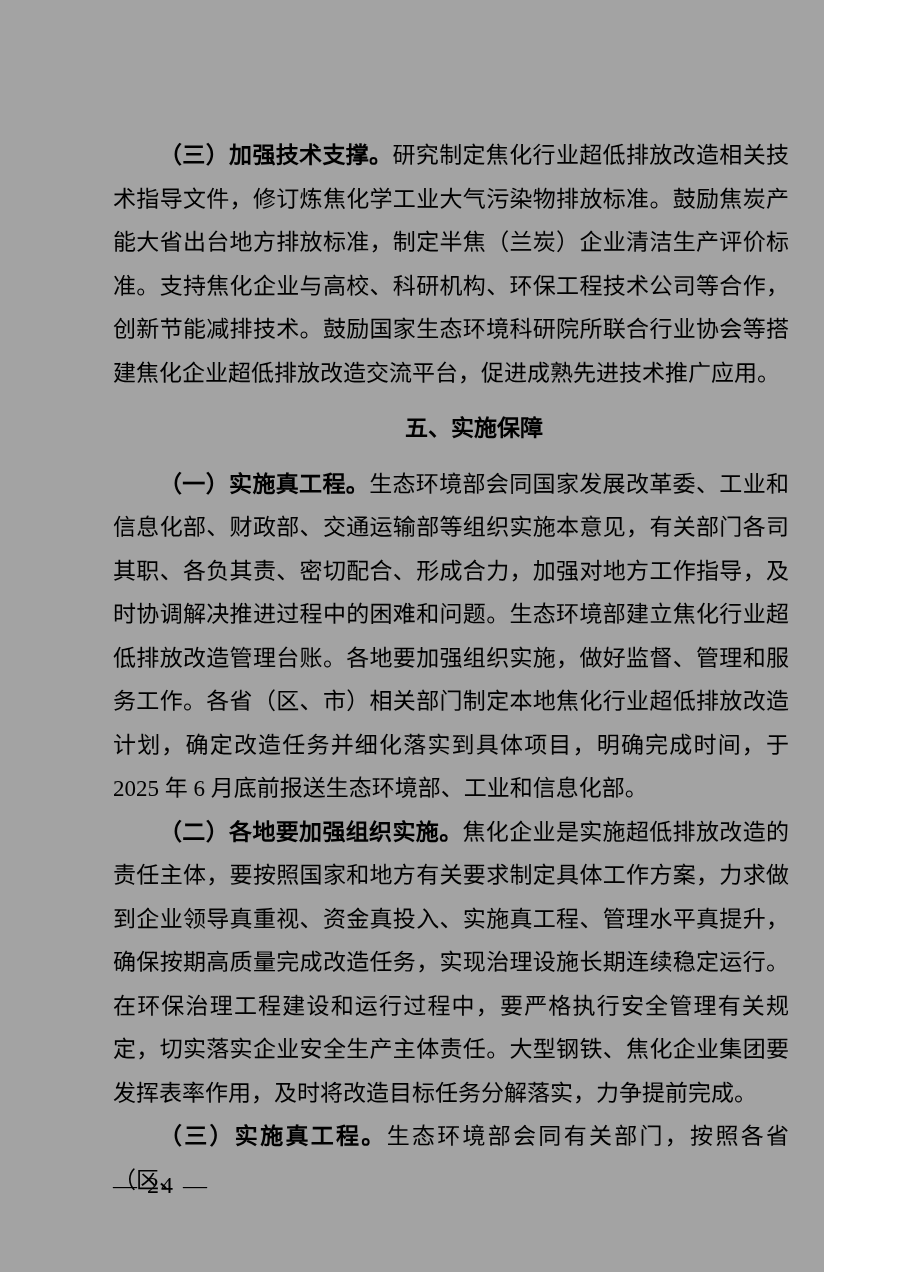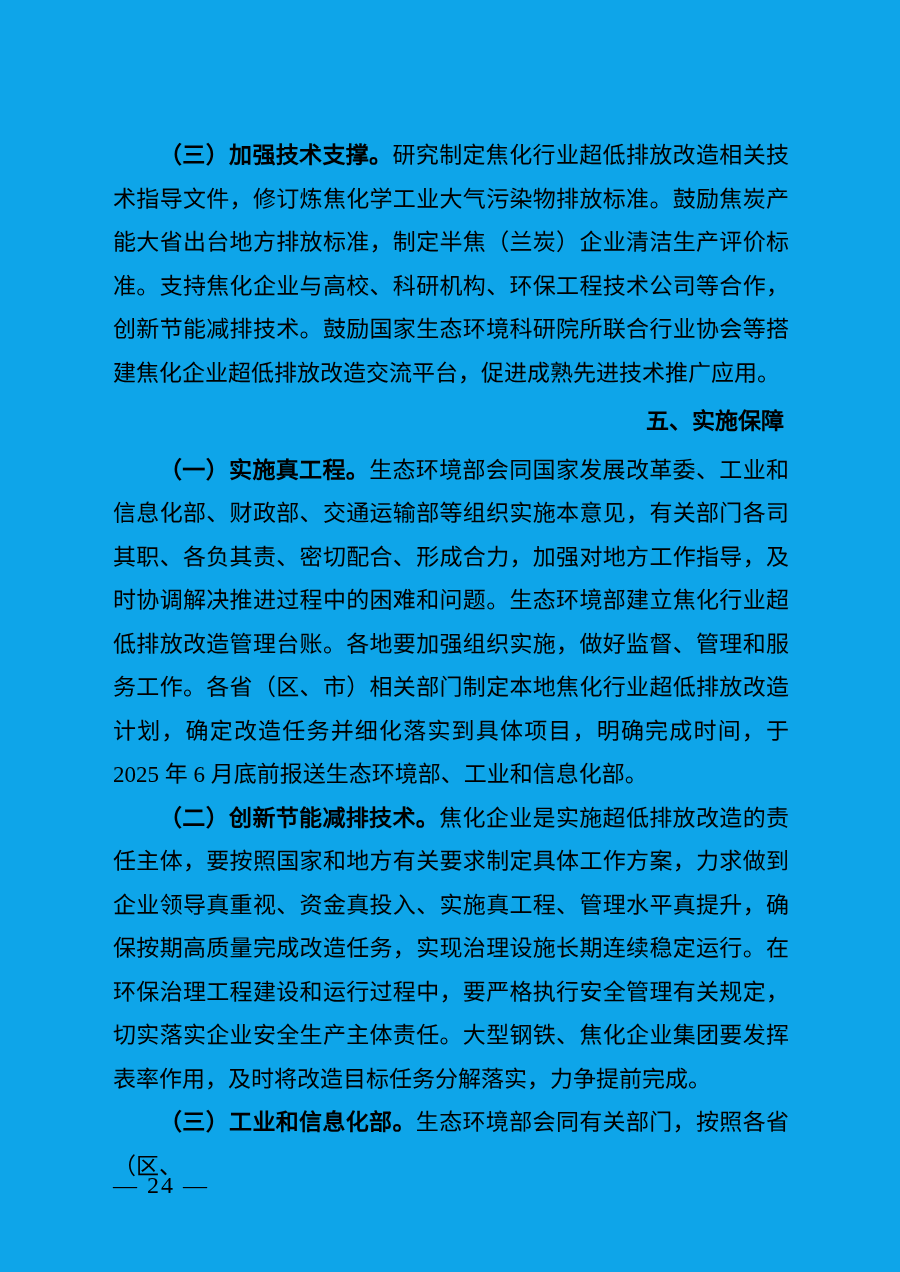--- a/index.html
+++ b/index.html
@@ -8,23 +8,23 @@
     background: #ffffff;
   }
   body {
     width: 900px;
     height: 1272px;
     font-family: "Liberation Serif", "DejaVu Serif", serif;
     color: #000000;
   }
   .page {
     position: relative;
-    width: 900px;
+    width: 824px;
     height: 1272px;
-    background: #0ea5e9;
+    background: #a3a3a3;
     overflow: hidden;
   }
   .content {
     position: absolute;
     left: 113px;
     top: 134px;
     width: 676px;
     font-size: 23px;
     line-height: 43.5px;
     text-align: justify;
@@ -32,28 +32,28 @@
   }
   .para {
     margin: 0;
     padding: 0;
     text-indent: 2em;
   }
   .para .lead {
     font-weight: bold;
   }
   .section-heading {
-    margin: 5px;
+    margin: 12px;
     padding: 0;
     text-indent: 2em;
     font-size: 23px;
     line-height: 43.5px;
     font-weight: bold;
     font-family: "Liberation Sans", "DejaVu Sans", sans-serif;
-    text-align: right;
+    text-align: center;
   }
   .footer {
     position: absolute;
     left: 113px;
     top: 1126px;
     font-size: 24px;
     line-height: 30px;
     letter-spacing: 2px;
     color: #000000;
     margin-top: 44px;
@@ -64,22 +64,22 @@
 
 <div class="page">
   <div class="content">
 
     <p class="para"><span class="lead">（三）加强技术支撑。</span><span>研究制定焦化行业超低排放改造相关技术指导文件，修订炼焦化学工业大气污染物排放标准。鼓励焦炭产能大省出台地方排放标准，制定半焦（兰炭）企业清洁生产评价标准。支持焦化企业与高校、科研机构、环保工程技术公司等合作，创新节能减排技术。鼓励国家生态环境科研院所联合行业协会等搭建焦化企业超低排放改造交流平台，促进成熟先进技术推广应用。</span></p>
 
     <h2 class="section-heading">五、实施保障</h2>
 
     <p class="para"><span class="lead">（一）实施真工程。</span><span>生态环境部会同国家发展改革委、工业和信息化部、财政部、交通运输部等组织实施本意见，有关部门各司其职、各负其责、密切配合、形成合力，加强对地方工作指导，及时协调解决推进过程中的困难和问题。生态环境部建立焦化行业超低排放改造管理台账。各地要加强组织实施，做好监督、管理和服务工作。各省（区、市）相关部门制定本地焦化行业超低排放改造计划，确定改造任务并细化落实到具体项目，明确完成时间，于 2025 年 6 月底前报送生态环境部、工业和信息化部。</span></p>
 
-    <p class="para"><span class="lead">（二）创新节能减排技术。</span><span>焦化企业是实施超低排放改造的责任主体，要按照国家和地方有关要求制定具体工作方案，力求做到企业领导真重视、资金真投入、实施真工程、管理水平真提升，确保按期高质量完成改造任务，实现治理设施长期连续稳定运行。在环保治理工程建设和运行过程中，要严格执行安全管理有关规定，切实落实企业安全生产主体责任。大型钢铁、焦化企业集团要发挥表率作用，及时将改造目标任务分解落实，力争提前完成。</span></p>
+    <p class="para"><span class="lead">（二）各地要加强组织实施。</span><span>焦化企业是实施超低排放改造的责任主体，要按照国家和地方有关要求制定具体工作方案，力求做到企业领导真重视、资金真投入、实施真工程、管理水平真提升，确保按期高质量完成改造任务，实现治理设施长期连续稳定运行。在环保治理工程建设和运行过程中，要严格执行安全管理有关规定，切实落实企业安全生产主体责任。大型钢铁、焦化企业集团要发挥表率作用，及时将改造目标任务分解落实，力争提前完成。</span></p>
 
-    <p class="para"><span class="lead">（三）工业和信息化部。</span><span>生态环境部会同有关部门，按照各省（区、</span></p>
+    <p class="para"><span class="lead">（三）实施真工程。</span><span>生态环境部会同有关部门，按照各省（区、</span></p>
 
   </div>
 
   <div class="footer">
     <span>— 24 —</span>
   </div>
 </div>
 
 </body></html>

